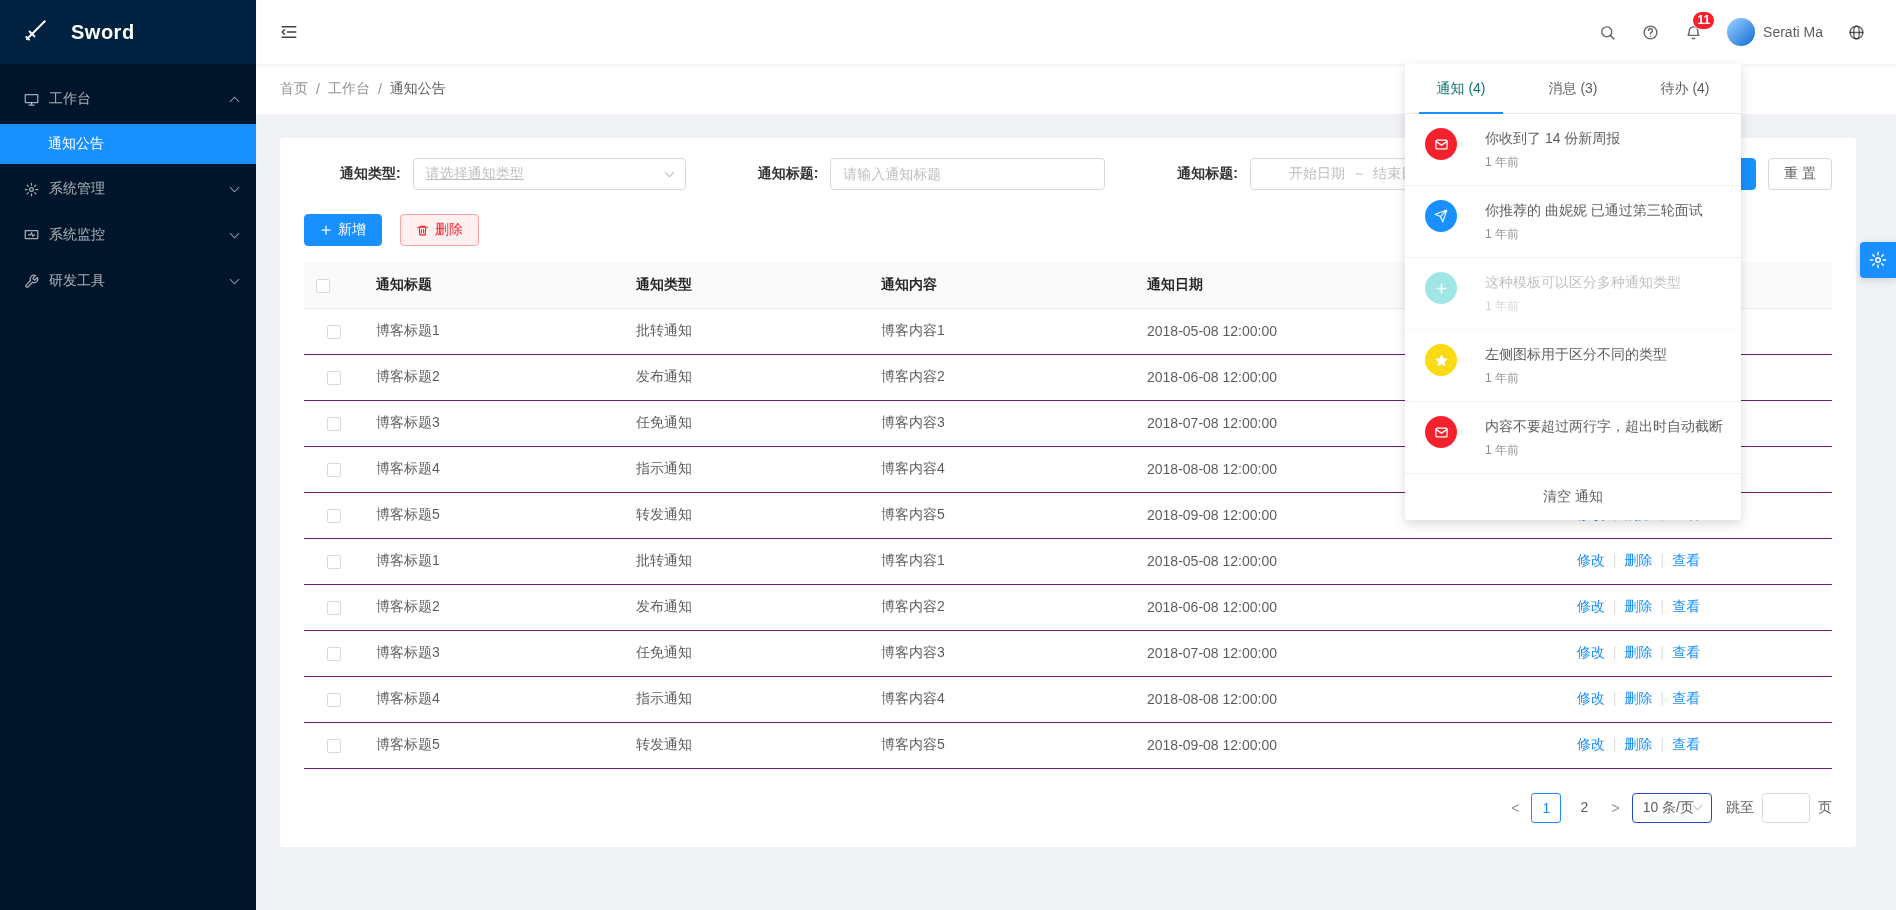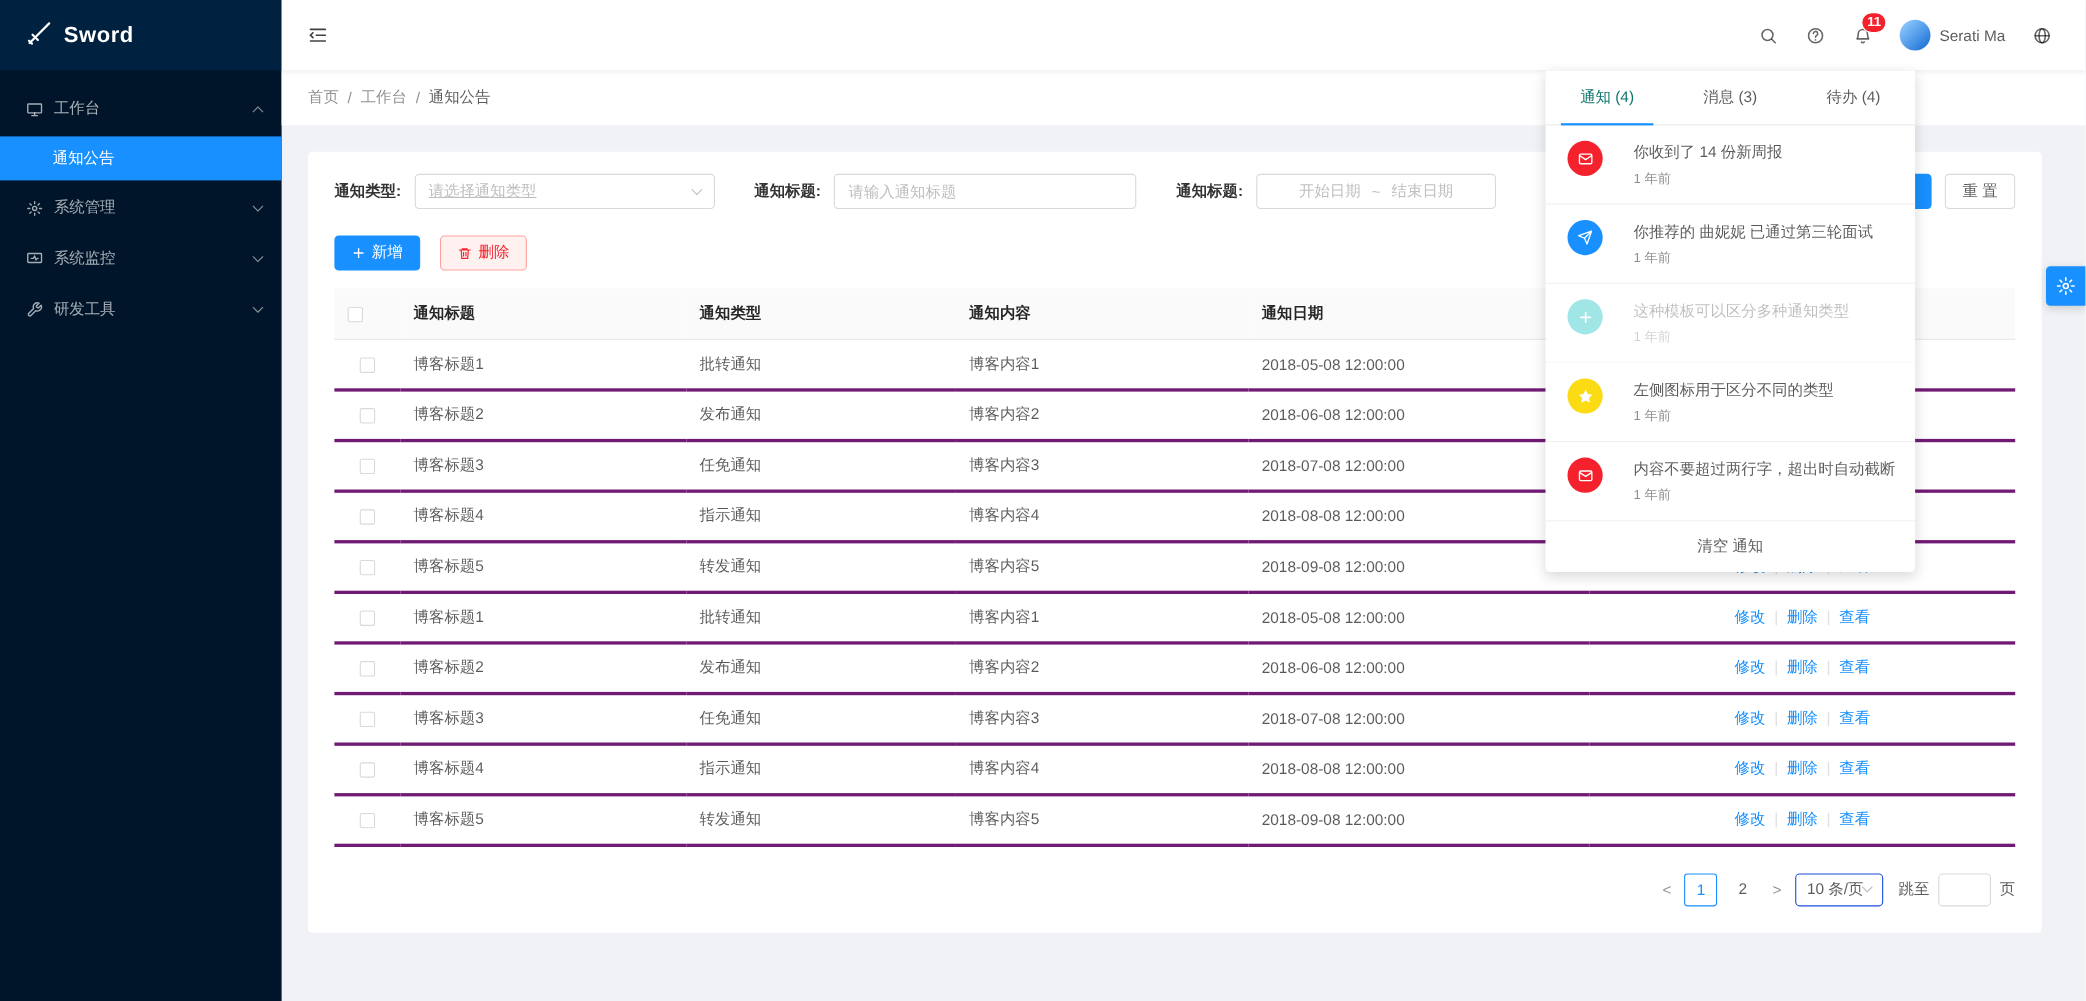--- a/index.html
+++ b/index.html
@@ -6,21 +6,21 @@
   html,body{width:1896px;height:910px;}
   body{
     font-family:"Liberation Sans","DejaVu Sans",sans-serif;
     font-size:14px;color:rgba(0,0,0,.65);
     background:#f0f2f5;overflow:hidden;position:relative;
   }
   .app{display:flex;height:100%;}
 
   
   .sider{width:256px;background:#001529;flex-shrink:0;display:flex;flex-direction:column;}
-  .logo{height:64px;background:#002140;display:flex;align-items:center;padding-left:22px;gap:10px;cursor:pointer;}
+  .logo{height:64px;background:#002140;display:flex;align-items:center;padding-left:22px;gap:23px;cursor:pointer;}
   .logo h1{color:#fff;font-size:20px;font-weight:700;letter-spacing:.5px;}
   .menu{padding-top:10px;}
   .menu-item{height:42px;margin:4px 0;display:flex;align-items:center;padding:0 18px 0 24px;color:rgba(255,255,255,.65);cursor:pointer;}
   .mi-icon{display:flex;align-items:center;}
   .mi-label{margin-left:10px;}
   .chev{width:7px;height:7px;border-right:1.5px solid rgba(255,255,255,.55);border-bottom:1.5px solid rgba(255,255,255,.55);margin-left:auto;}
   .chev.down{transform:rotate(45deg);margin-top:-3px;}
   .chev.up{transform:rotate(225deg);margin-top:4px;}
   .submenu-item{height:40px;display:flex;align-items:center;padding-left:48px;color:rgba(255,255,255,.65);cursor:pointer;}
   .submenu-item.active{background:#1890ff;color:#fff;}
@@ -40,42 +40,42 @@
   .crumb{color:rgba(0,0,0,.45);cursor:pointer;}
   .crumb.last{color:rgba(0,0,0,.65);cursor:default;}
   .crumb-sep{color:rgba(0,0,0,.45);}
 
   .content{flex:1;padding:24px 40px 24px 24px;overflow:hidden;}
   .card{background:#fff;border-radius:4px;padding:20px 24px 24px;}
 
   
   .filter-row{display:flex;align-items:center;}
   .f-group{display:flex;align-items:center;margin-right:36px;}
-  .f-label{font-weight:700;color:#333;margin-right:12px;white-space:nowrap;}
+  .f-label{font-weight:700;color:#333;margin-right:12px;white-space:nowrap;margin-left:36px;}
   .input{height:32px;border:1px solid #d9d9d9;border-radius:4px;background:#fff;display:flex;align-items:center;padding:0 12px;color:rgba(0,0,0,.65);}
   .fake-select{width:273px;cursor:pointer;}
   .fake-select .ph{color:#bfbfbf;text-decoration:underline;}
   .caret{width:7px;height:7px;border-right:1.5px solid #bfbfbf;border-bottom:1.5px solid #bfbfbf;transform:rotate(45deg);margin-left:auto;margin-top:-4px;}
   input.input-el{width:275px;height:32px;border:1px solid #d9d9d9;border-radius:4px;padding:0 12px;font:inherit;color:rgba(0,0,0,.65);outline:none;}
   input.input-el::placeholder{color:#bfbfbf;}
   .date-range{width:218px;justify-content:center;gap:10px;cursor:pointer;}
   .date-range span{color:#bfbfbf;}
   .filter-buttons{margin-left:auto;display:flex;align-items:center;gap:12px;}
   .btn{height:32px;border-radius:4px;border:1px solid #d9d9d9;background:#fff;color:rgba(0,0,0,.65);
        display:inline-flex;align-items:center;justify-content:center;padding:0 15px;font:inherit;cursor:pointer;white-space:nowrap;gap:6px;}
   .btn-primary{background:#1890ff;border-color:#1890ff;color:#fff;}
   .btn-danger-light{background:#fff1f0;border-color:#ffa39e;color:#f5222d;}
 
   
   .toolbar{margin-top:24px;display:flex;align-items:center;gap:18px;}
 
   
   table.grid{width:100%;margin-top:16px;border-collapse:collapse;table-layout:fixed;}
   .grid th{height:46px;background:#fafafa;text-align:left;padding:0 12px;color:rgba(0,0,0,.85);font-weight:700;border-bottom:1px solid #e8e8e8;}
-  .grid td{height:46px;padding:0 12px;color:rgba(0,0,0,.65);border-bottom:3px solid #701a75;}
+  .grid td{height:46px;padding:0 12px;color:rgba(0,0,0,.65);border-bottom:1px solid #701a75;}
   .td-check,.th-check{text-align:center;}
   .checkbox{display:inline-block;width:14px;height:14px;border:1px solid #d9d9d9;border-radius:2px;background:#fff;cursor:pointer;vertical-align:middle;}
   .td-actions{text-align:center;white-space:nowrap;}
   a.row-action{color:#1890ff;cursor:pointer;text-decoration:none;}
   .sep{color:#e0e0e0;margin:0 8px;}
 
   
   .pagination{margin-top:24px;display:flex;align-items:center;justify-content:flex-end;gap:8px;color:rgba(0,0,0,.65);}
   .pg-btn{color:rgba(0,0,0,.45);cursor:pointer;padding:0 4px;font-size:14px;}
   .pg-num{min-width:30px;height:30px;line-height:28px;text-align:center;cursor:pointer;border-radius:3px;}

